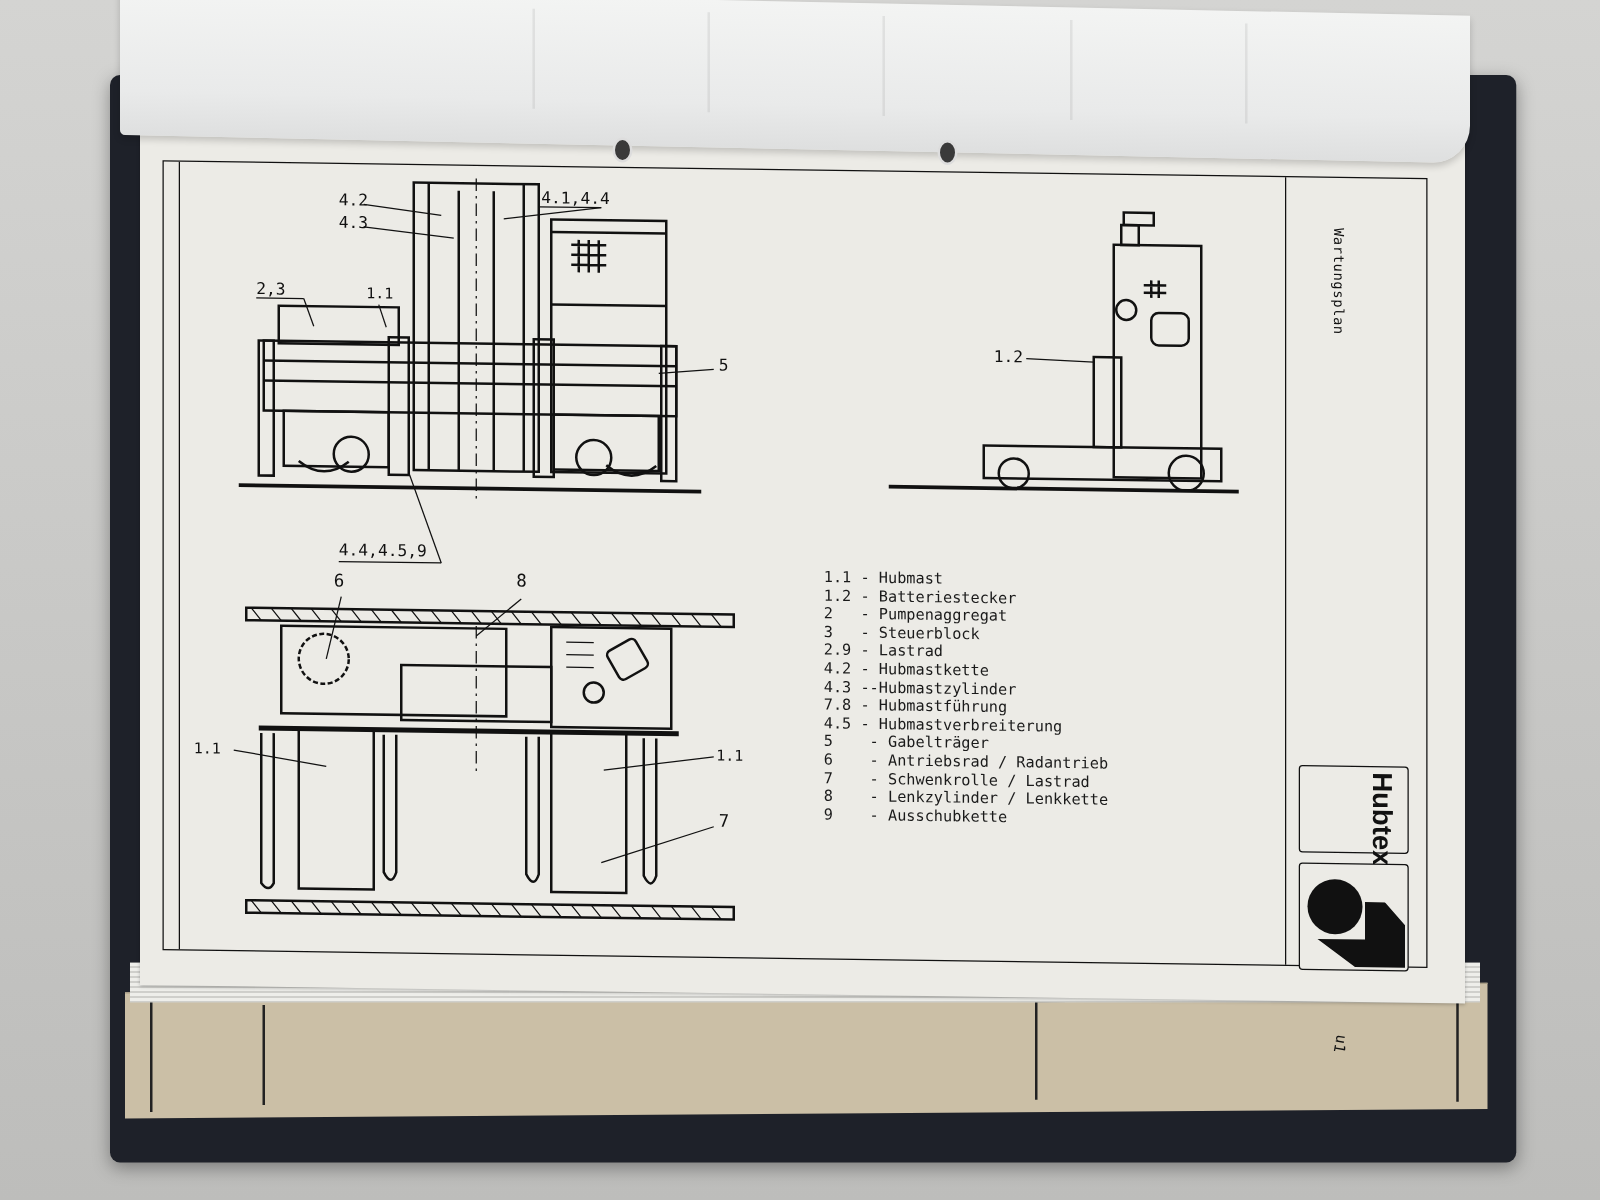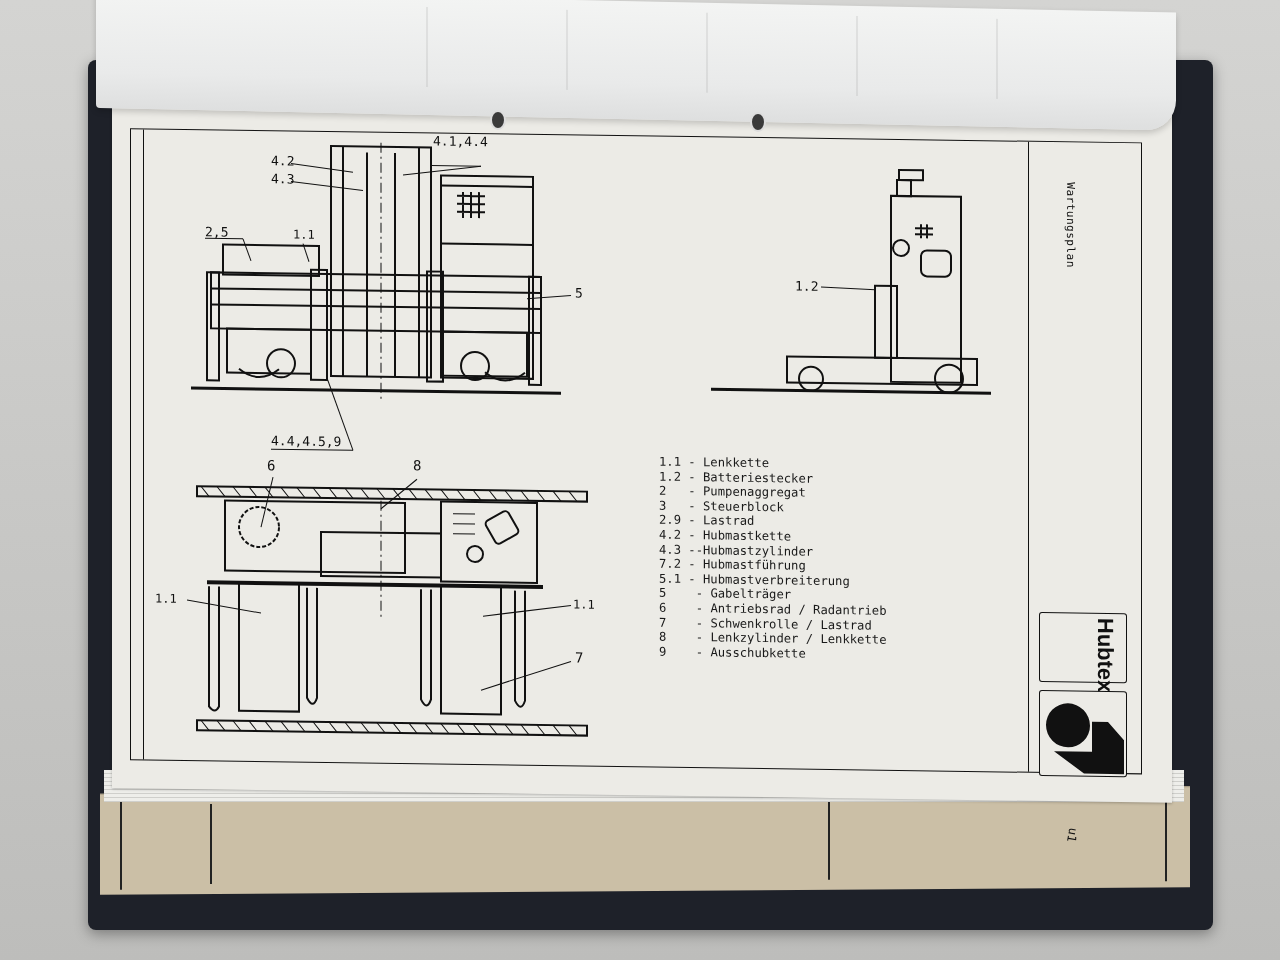--- a/index.html
+++ b/index.html
@@ -138,44 +138,44 @@
         <line x1="142" y1="346" x2="130" y2="396" stroke-width="1"></line>
         <line x1="286" y1="346" x2="250" y2="376" stroke-width="1"></line>
         <line x1="56" y1="470" x2="130" y2="482" stroke-width="1"></line>
         <line x1="440" y1="470" x2="352" y2="482" stroke-width="1"></line>
         <line x1="440" y1="526" x2="350" y2="556" stroke-width="1"></line>
       </g>
     </svg>
 
     <span class="lbl" style="left:140px;top:22px;">4.2</span>
     <span class="lbl" style="left:140px;top:40px;">4.3</span>
-    <span class="lbl" style="left:302px;top:0;">4.1,4.4</span>
-    <span class="lbl" style="left:74px;top:94px;">2,5</span>
+    <span class="lbl" style="left:302px;top:18px;">4.1,4.4</span>
+    <span class="lbl" style="left:74px;top:94px;">2,3</span>
     <span class="lbl" style="left:162px;top:96px;font-size:12px;">1.1</span>
     <span class="lbl" style="left:444px;top:150px;">5</span>
     <span class="lbl" style="left:140px;top:302px;text-align:center;">4.4,4.5,9</span>
 
     <span class="lbl" style="left:664px;top:140px;">1.2</span>
 
     <span class="lbl" style="left:136px;top:326px;font-size:14px;">6</span>
     <span class="lbl" style="left:282px;top:324px;font-size:14px;">8</span>
     <span class="lbl" style="left:24px;top:462px;font-size:12px;">1.1</span>
     <span class="lbl" style="left:442px;top:462px;font-size:12px;">1.1</span>
     <span class="lbl" style="left:444px;top:514px;font-size:14px;">7</span>
 
     <div class="legend">
-      <div class="row"><span>1.1</span><span> - </span><span>Lenkkette</span></div>
+      <div class="row"><span>1.1</span><span> - </span><span>Hubmast</span></div>
       <div class="row"><span>1.2</span><span> - </span><span>Batteriestecker</span></div>
       <div class="row"><span>2  </span><span> - </span><span>Pumpenaggregat</span></div>
       <div class="row"><span>3  </span><span> - </span><span>Steuerblock</span></div>
       <div class="row"><span>2.9</span><span> - </span><span>Lastrad</span></div>
       <div class="row"><span>4.2</span><span> - </span><span>Hubmastkette</span></div>
       <div class="row"><span>4.3</span><span> --</span><span>Hubmastzylinder</span></div>
-      <div class="row"><span>7.2</span><span> - </span><span>Hubmastführung</span></div>
-      <div class="row"><span>5.1</span><span> - </span><span>Hubmastverbreiterung</span></div>
+      <div class="row"><span>7.8</span><span> - </span><span>Hubmastführung</span></div>
+      <div class="row"><span>4.5</span><span> - </span><span>Hubmastverbreiterung</span></div>
       <div class="row"><span>5  </span><span>  - </span><span>Gabelträger</span></div>
       <div class="row"><span>6  </span><span>  - </span><span>Antriebsrad / Radantrieb</span></div>
       <div class="row"><span>7  </span><span>  - </span><span>Schwenkrolle / Lastrad</span></div>
       <div class="row"><span>8  </span><span>  - </span><span>Lenkzylinder / Lenkkette</span></div>
       <div class="row"><span>9  </span><span>  - </span><span>Ausschubkette</span></div>
     </div>
   </div>
 </div>
 
 <div class="overpage">

